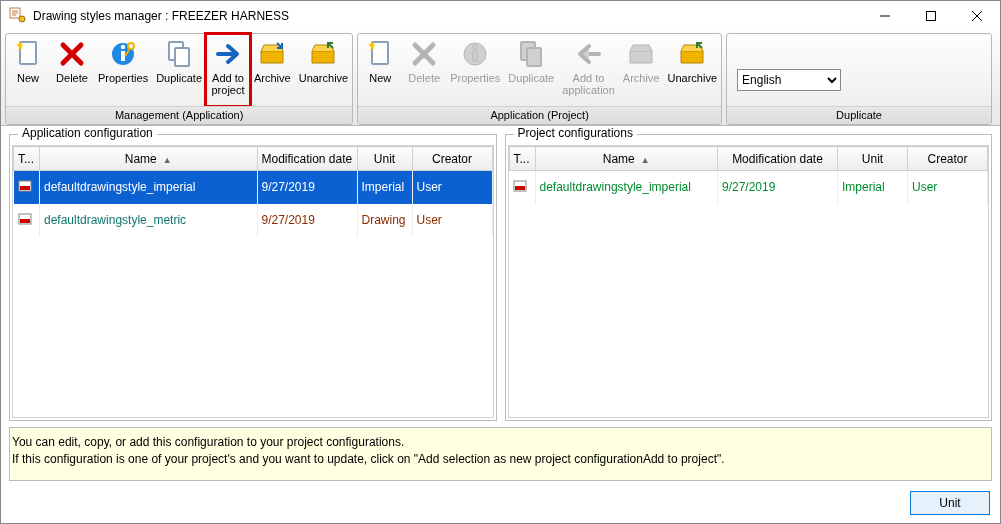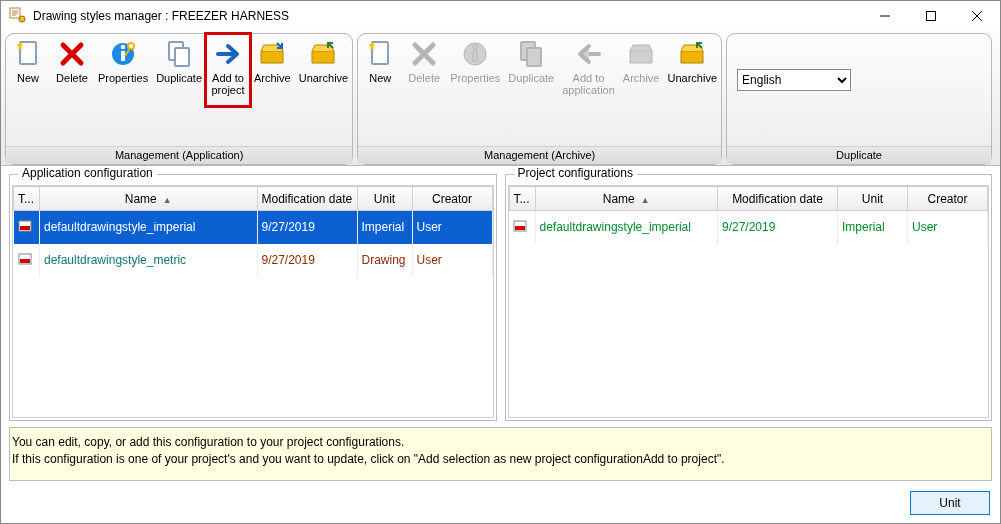--- a/index.html
+++ b/index.html
@@ -7,31 +7,31 @@
 .window { width: 1001px; height: 524px; border: 1px solid #888; background: #fff; display: flex; flex-direction: column; }
 
 
 .titlebar { height: 30px; display: flex; align-items: center; background: #fff; }
 .titlebar .app-icon { width: 18px; height: 18px; margin: 0 6px 0 8px; }
 .titlebar .title { flex: 1; font-size: 12px; color: #000; }
 .titlebar .wbtn { width: 46px; height: 30px; display: flex; align-items: center; justify-content: center; color: #000; }
 
 
 .ribbon { display: flex; align-items: stretch; padding: 2px 4px 0 4px; background: linear-gradient(to bottom, #fdfdfd, #e8e8e8); border-bottom: 1px solid #b8b8b8; }
-.rgroup { border: 1px solid #b8b8b8; border-radius: 9px; margin-right: 4px; display: flex; flex-direction: column; background: linear-gradient(to bottom, #fdfdfd, #ececec); gap: 40px; }
+.rgroup { border: 1px solid #b8b8b8; border-radius: 3px; margin-right: 4px; display: flex; flex-direction: column; background: linear-gradient(to bottom, #fdfdfd, #ececec); }
 .rgroup .row { display: flex; }
 .rbtn { display: flex; flex-direction: column; align-items: center; justify-content: flex-start; padding: 4px 4px 0 4px; min-width: 44px; height: 72px; }
 .rbtn .ic { width: 32px; height: 32px; display: flex; align-items: center; justify-content: center; }
 .rbtn .lbl { font-size: 11px; text-align: center; line-height: 1.1; margin-top: 2px; }
 .rbtn.dis .lbl { color: #9a9a9a; }
 .rbtn.dis .ic svg * { stroke: #b5b5b5 !important; fill: #d0d0d0 !important; }
 .rgroup .caption { text-align: center; font-size: 11px; padding: 2px 0 3px 0; background: linear-gradient(to bottom, #e8e8e8, #dcdcdc); border-top: 1px solid #cfcfcf; }
 .rbtn.highlight { outline: 3px solid #d40000; outline-offset: -1px; }
 .langsel { display: flex; align-items: center; padding: 20px 10px 0 10px; height: 72px; }
-.langsel select { height: 22px; width: 114px; font-size: 12px; border: 1px solid #888; background: #fff; }
+.langsel select { height: 22px; width: 104px; font-size: 12px; border: 1px solid #888; background: #fff; }
 
 
 .body { flex: 1; display: flex; gap: 8px; padding: 8px 8px 4px 8px; min-height: 0; }
 .pane { flex: 1; border: 1px solid #bcbcbc; display: flex; flex-direction: column; position: relative; min-width: 0;}
 .pane-title { position: absolute; top: -9px; left: 8px; background: #fff; padding: 0 4px; font-size: 12px; color: #000; }
 .grid { width: 100%; border-collapse: collapse; table-layout: fixed; }
 .grid th { background: linear-gradient(to bottom, #fdfdfd, #ececec); border: 1px solid #d0d0d0; font-weight: normal; font-size: 12px; height: 24px; position: relative; padding: 0 4px; text-align: left; white-space: nowrap; overflow:hidden;}
 .grid th.center, .grid td.center { text-align: center; }
 .grid td { border-right: 1px solid #ededed; height: 33px; padding: 0 4px; font-size: 12px; white-space: nowrap; overflow: hidden; vertical-align: middle;}
 .grid tr.sel td { background: #0b61d1; color: #fff; }
@@ -219,21 +219,21 @@
           <span class="ic">
               <svg width="30" height="30">
                 <path d="M4 12 h22 v12 h-22 z" fill="#f0b400" stroke="#b38600"></path>
                 <path d="M4 12 l3 -6 h16 l3 6" fill="#ffd24d" stroke="#b38600"></path>
                 <path d="M25 9 l-5 -5 M20 9 v-5 h5" fill="none" stroke="#2e7d32" stroke-width="2"></path>
               </svg>
             </span>
           <span class="lbl">Unarchive</span>
         </div>
       </div>
-      <div class="caption">Management (Archive)</div>
+      <div class="caption">Application (Project)</div>
     </div>
 
     <div class="rgroup" style="flex:1;">
       <div class="row langsel">
         <select>
           <option>English</option>
         </select>
       </div>
       <div class="caption">Duplicate</div>
     </div>

